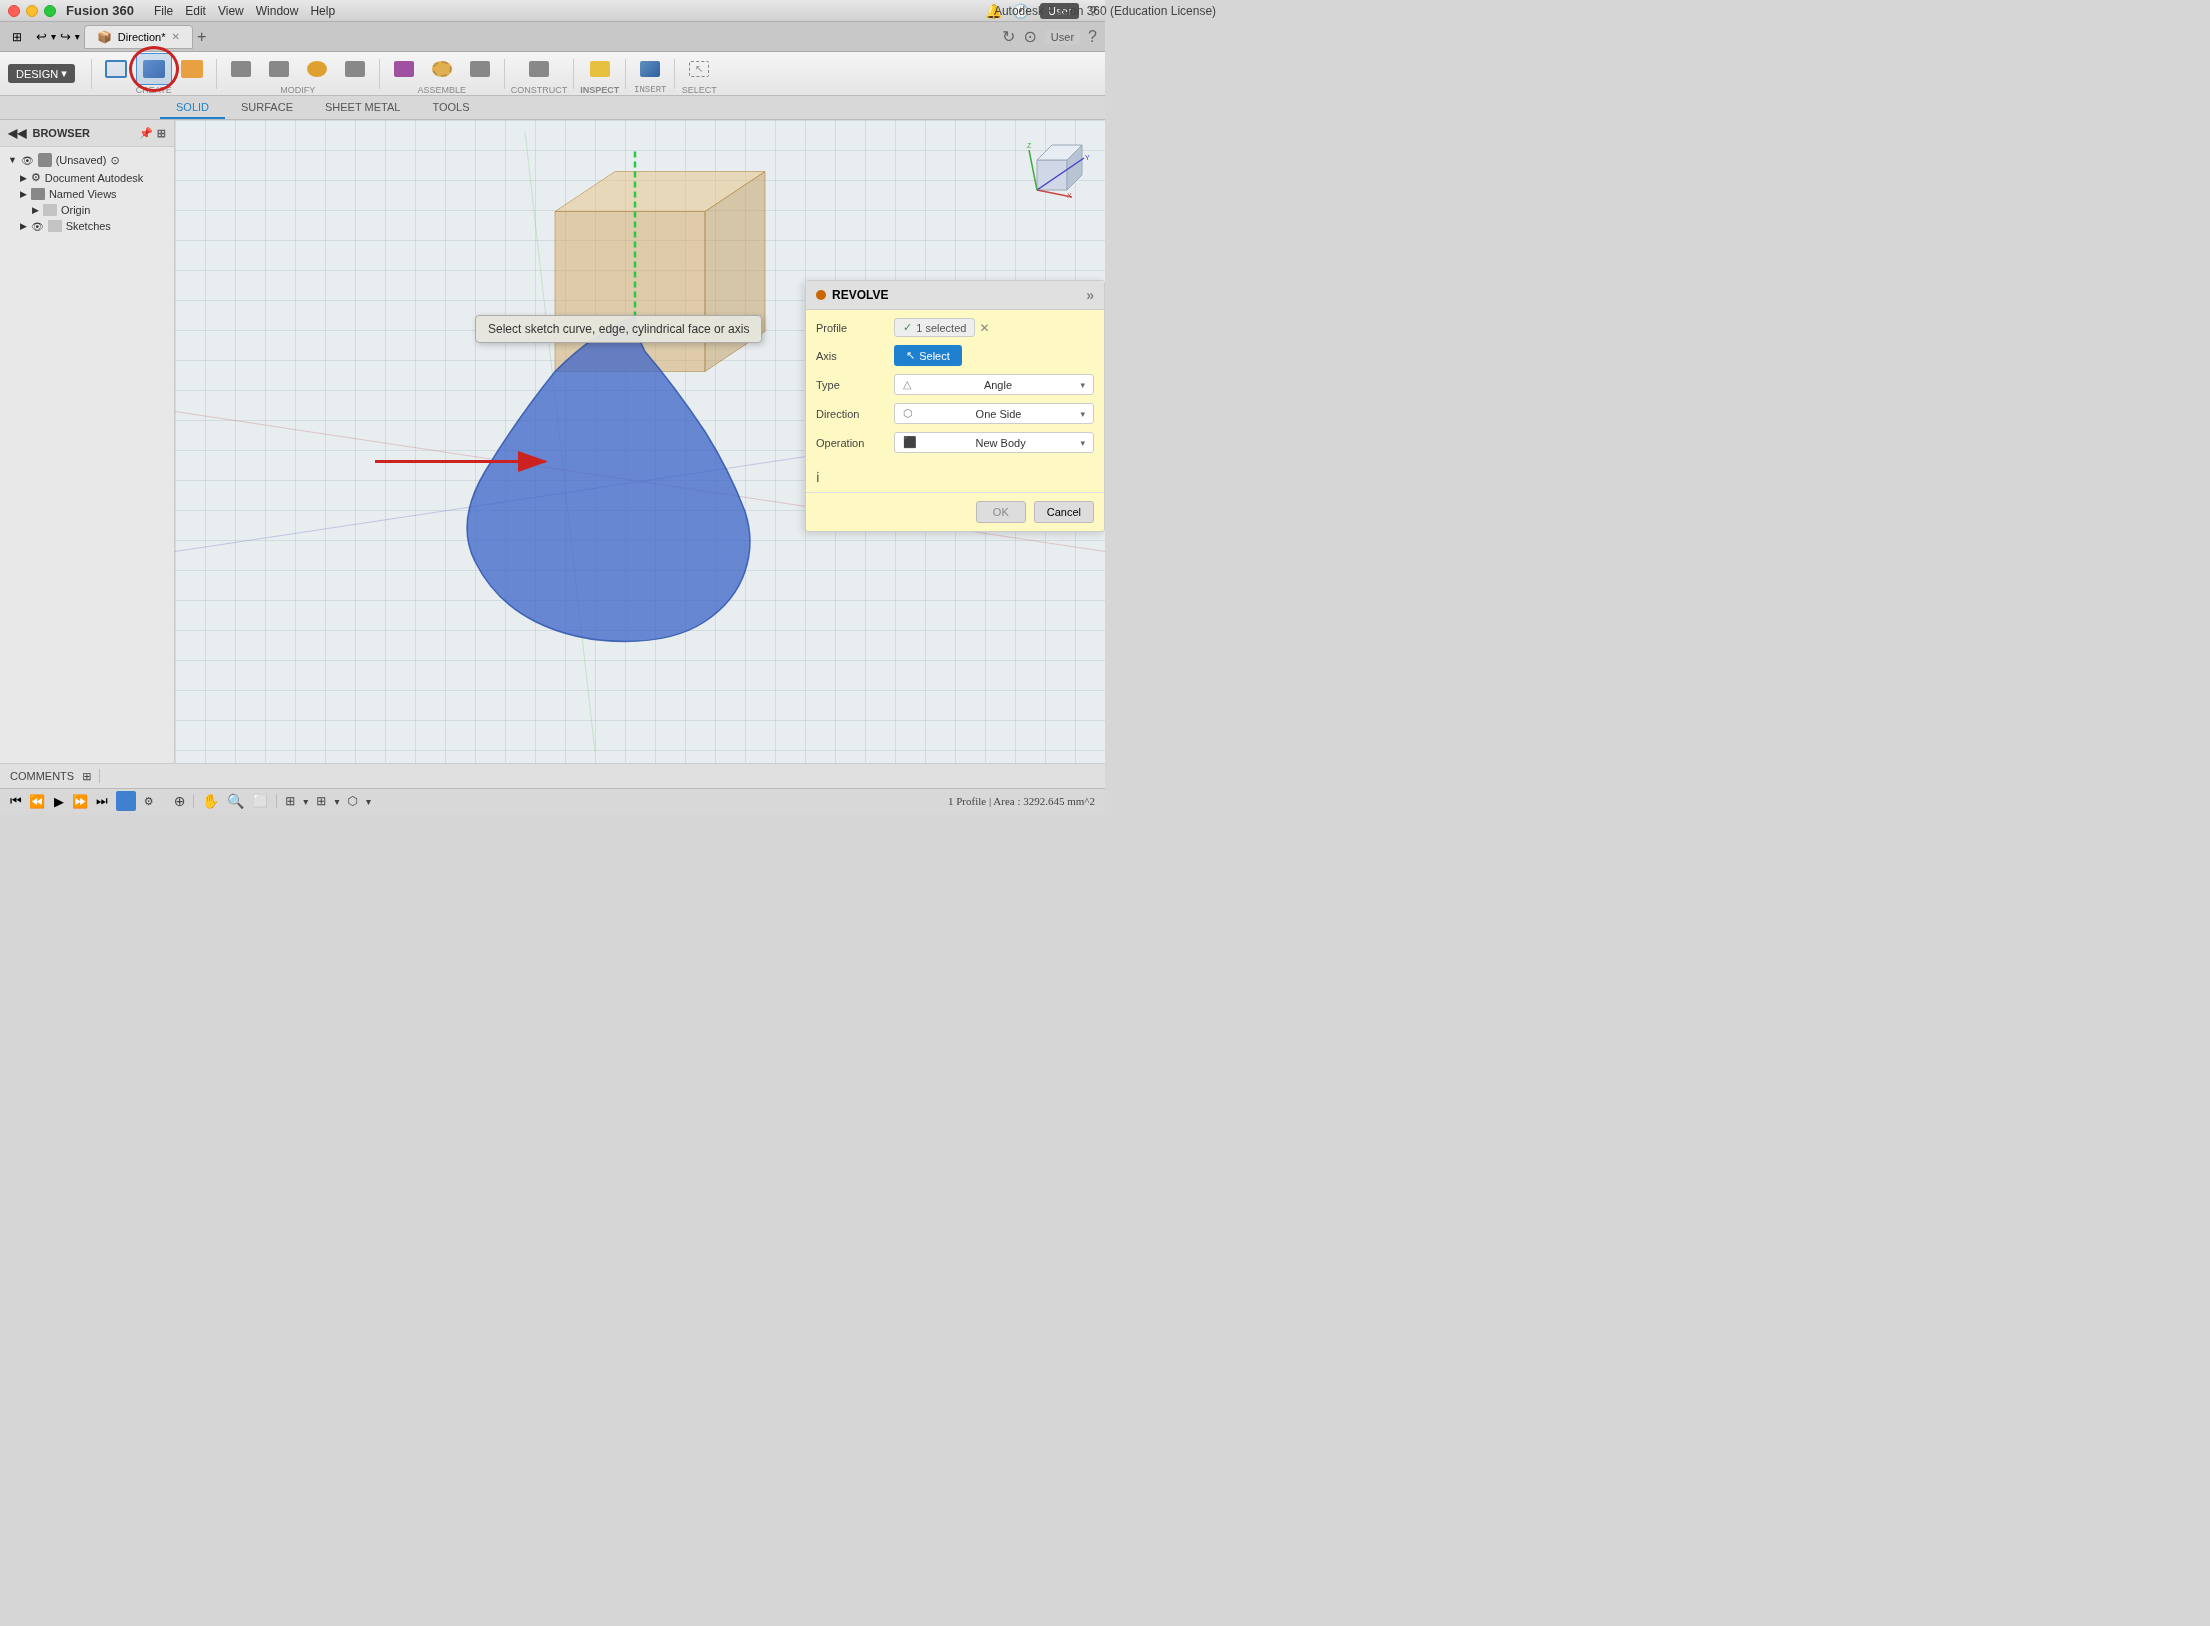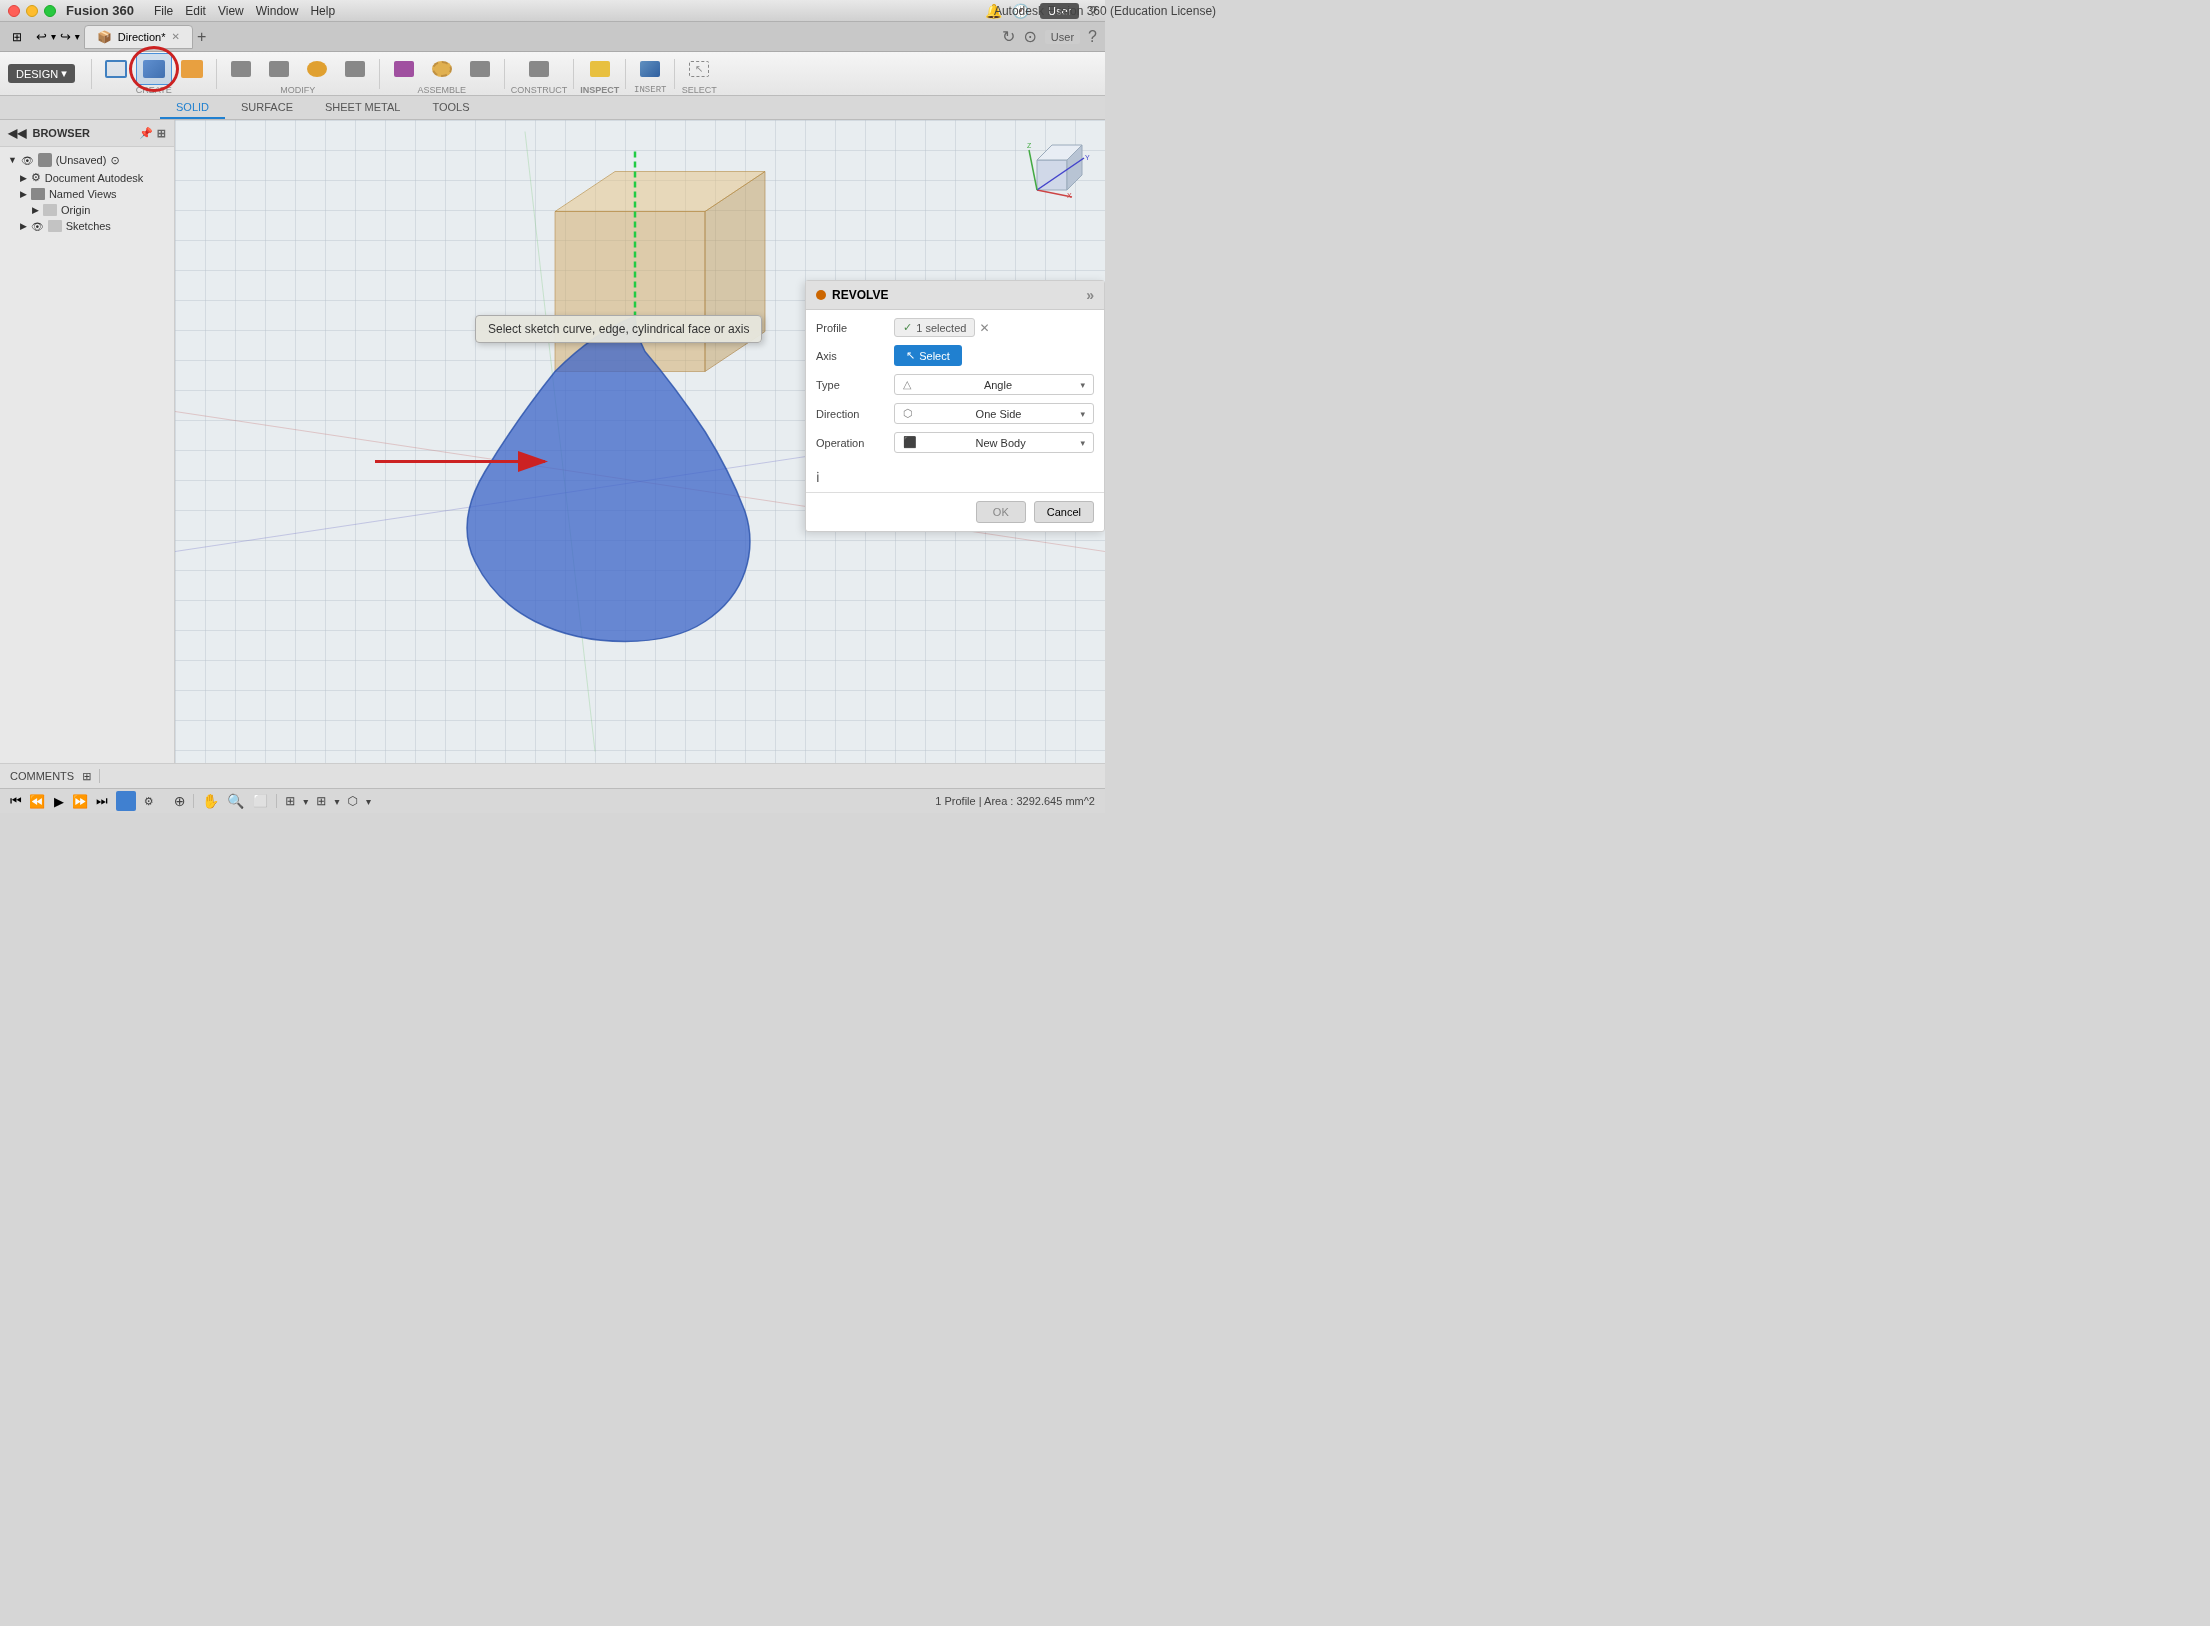--- a/index.html
+++ b/index.html
@@ -97,21 +97,21 @@
 
     
     .tooltip-box { position: absolute; top: 195px; left: 300px; background: rgba(230,230,220,0.95); border: 1px solid #aaa; border-radius: 4px; padding: 6px 12px; font-size: 12px; color: #333; white-space: nowrap; box-shadow: 2px 2px 6px rgba(0,0,0,0.2); }
 
     
     .revolve-panel {
       position: absolute;
       top: 160px;
       right: 0;
       width: 300px;
-      background: #ffffff;
+      background: #fef9c3;
       border: 1px solid #ccc;
       border-radius: 3px;
       box-shadow: -2px 2px 8px rgba(0,0,0,0.15);
       font-size: 12px;
     }
     .panel-header { background: #e0e0e0; padding: 6px 10px; border-bottom: 1px solid #ccc; display: flex; align-items: center; gap: 6px; font-weight: bold; font-size: 12px; }
     .panel-header .dot { width: 10px; height: 10px; background: #cc6600; border-radius: 50%; }
     .panel-body { padding: 8px 10px; display: flex; flex-direction: column; gap: 8px; }
     .panel-row { display: flex; align-items: center; gap: 8px; }
     .panel-label { width: 70px; font-size: 11px; color: #444; flex-shrink: 0; }
@@ -124,21 +124,21 @@
     .btn-ok { background: #ddd; border: 1px solid #bbb; border-radius: 3px; padding: 4px 16px; font-size: 11px; cursor: pointer; color: #888; }
     .btn-cancel { background: #ddd; border: 1px solid #bbb; border-radius: 3px; padding: 4px 12px; font-size: 11px; cursor: pointer; }
     .info-row { padding: 6px 10px; display: flex; align-items: center; gap: 6px; font-size: 11px; color: #555; }
 
     
     .navcube { position: absolute; top: 10px; right: 8px; width: 80px; height: 80px; }
 
     
     .status-bar { height: 25px; background: #d8d8d8; border-top: 1px solid #bbb; display: flex; align-items: center; padding: 0 10px; font-size: 11px; color: #444; }
     .status-left { display: flex; gap: 8px; align-items: center; }
-    .status-right { margin-left: auto; }
+    .status-right { margin-left: auto; font-family: Liberation Serif, serif; }
 
     
     .comments-bar { height: 25px; background: #e0e0e0; border-top: 1px solid #ccc; display: flex; align-items: center; padding: 0 10px; gap: 8px; font-size: 11px; color: #444; }
 
     
     svg.model { position: absolute; top: 0; left: 0; width: 100%; height: 100%; }
 
     .panel-expand { margin-left: auto; font-size: 14px; color: #888; cursor: pointer; }
   </style>
 </head>

